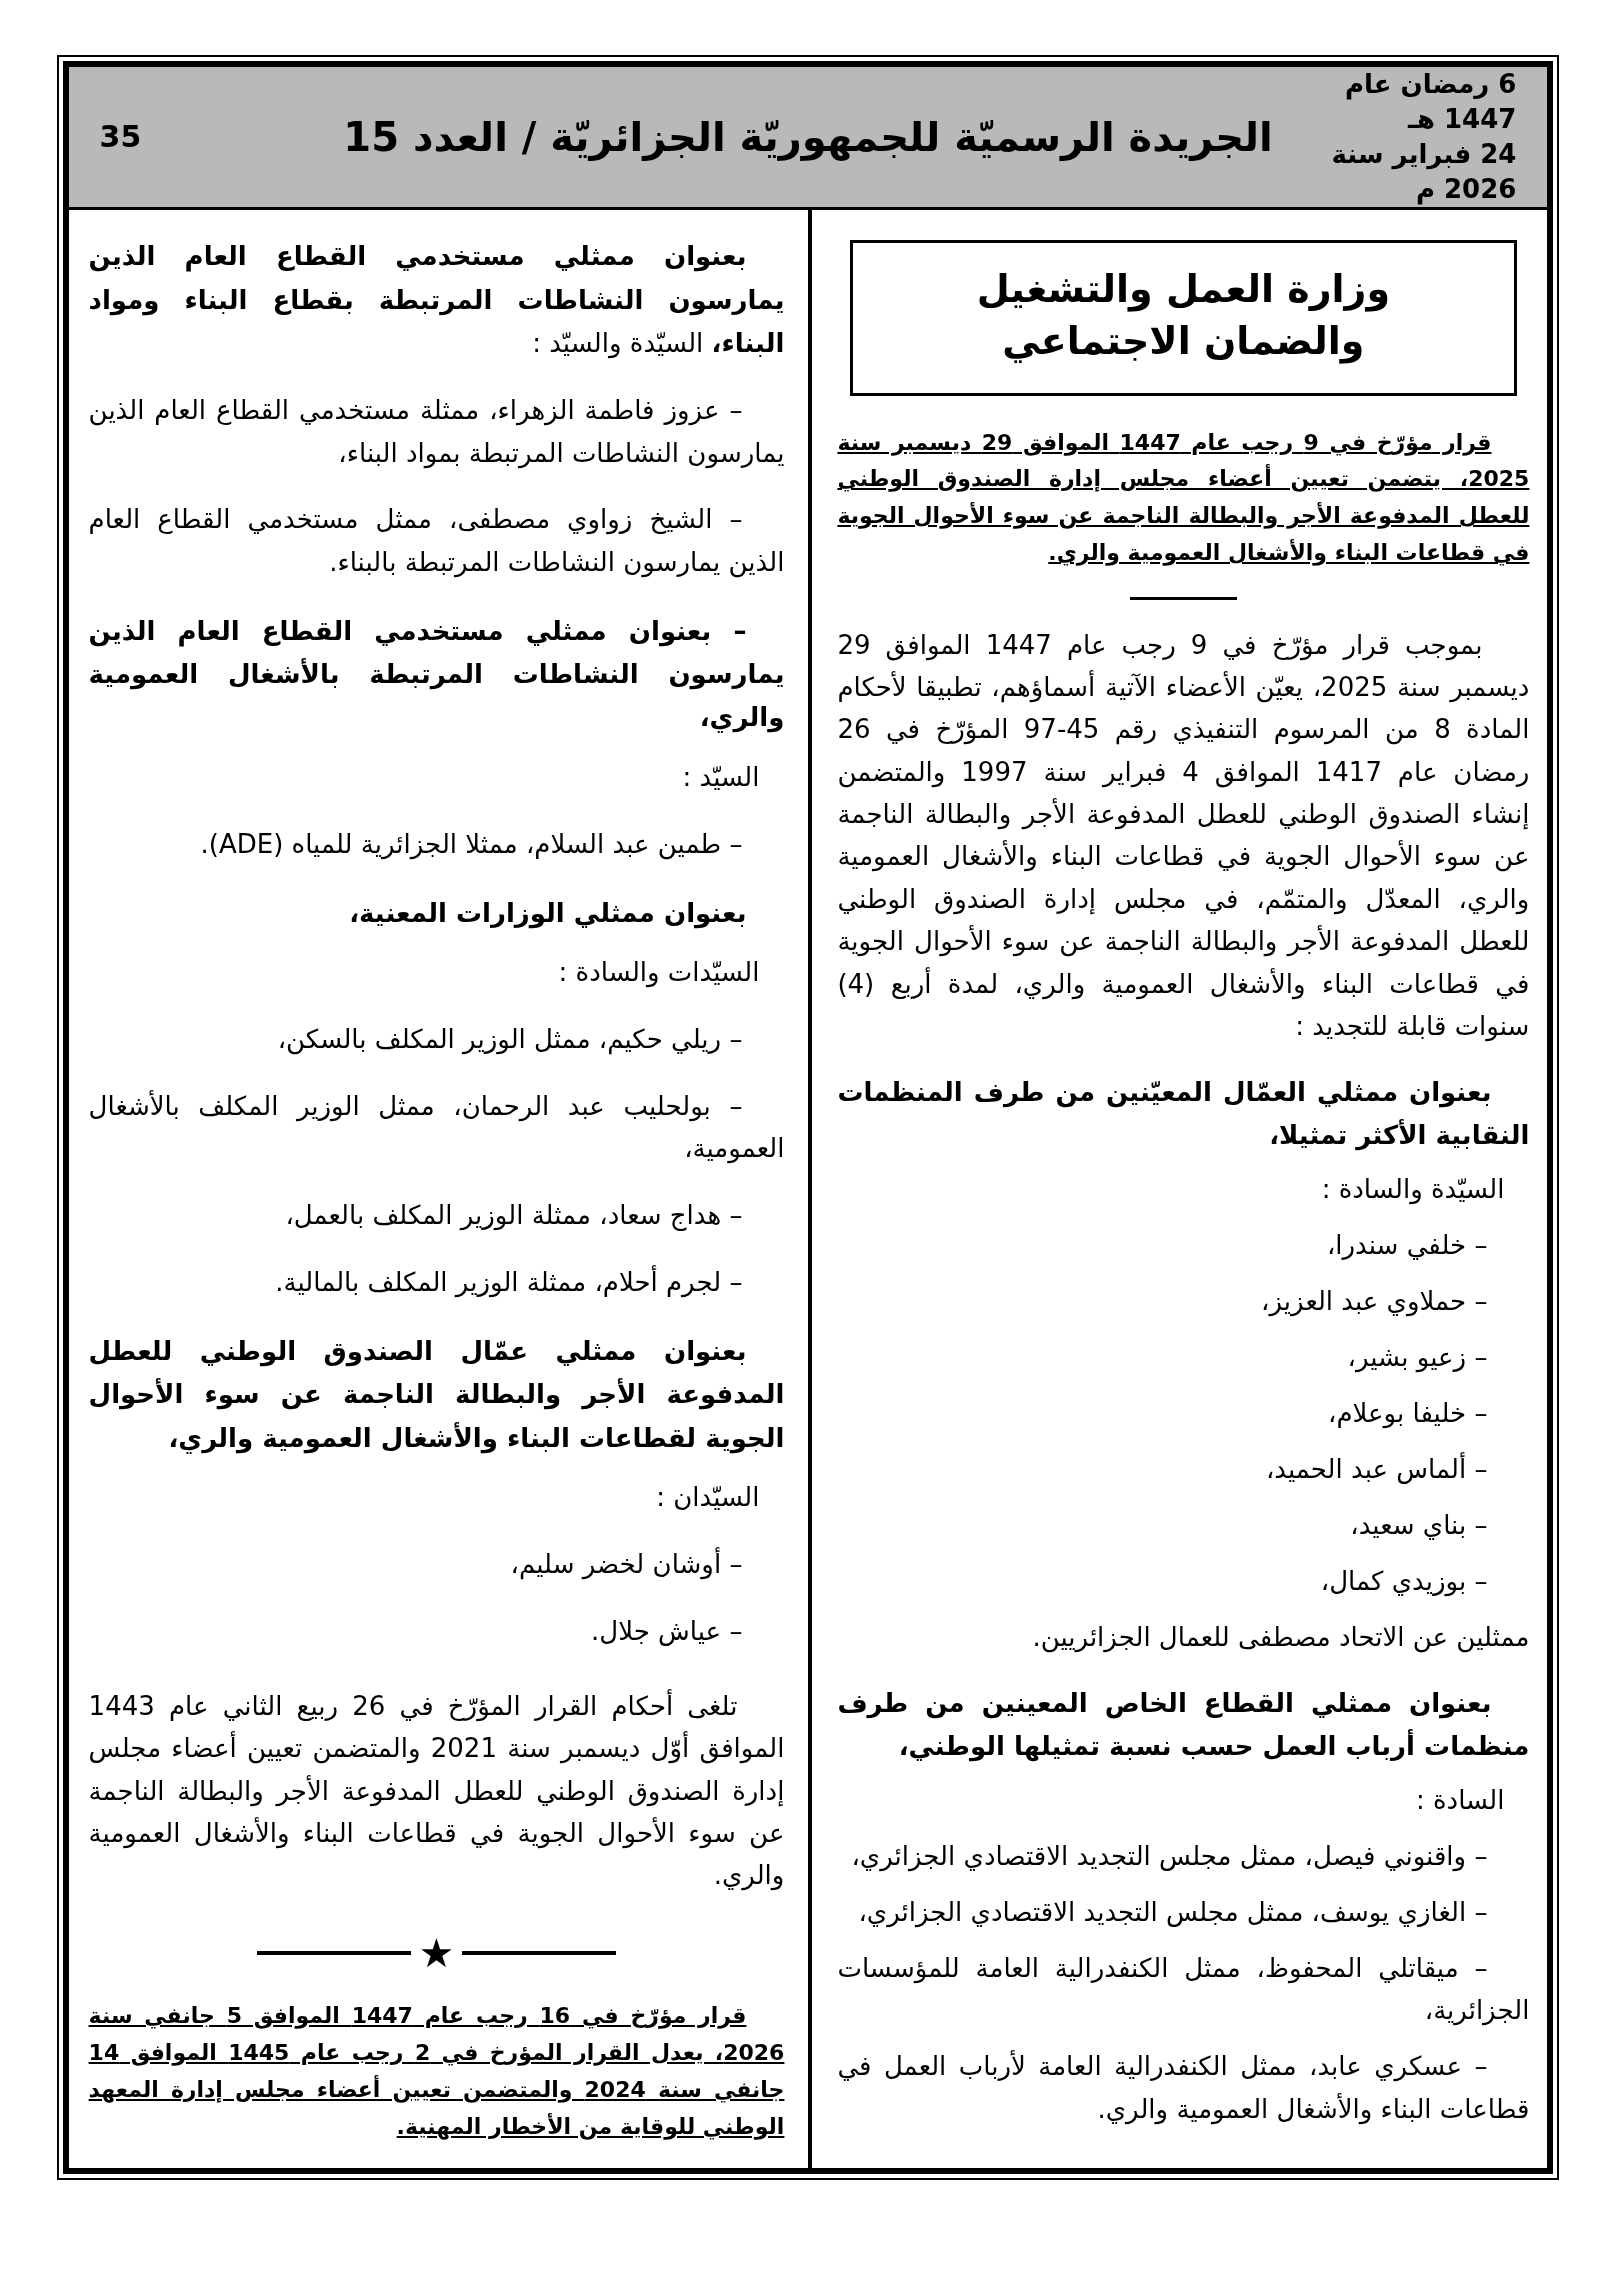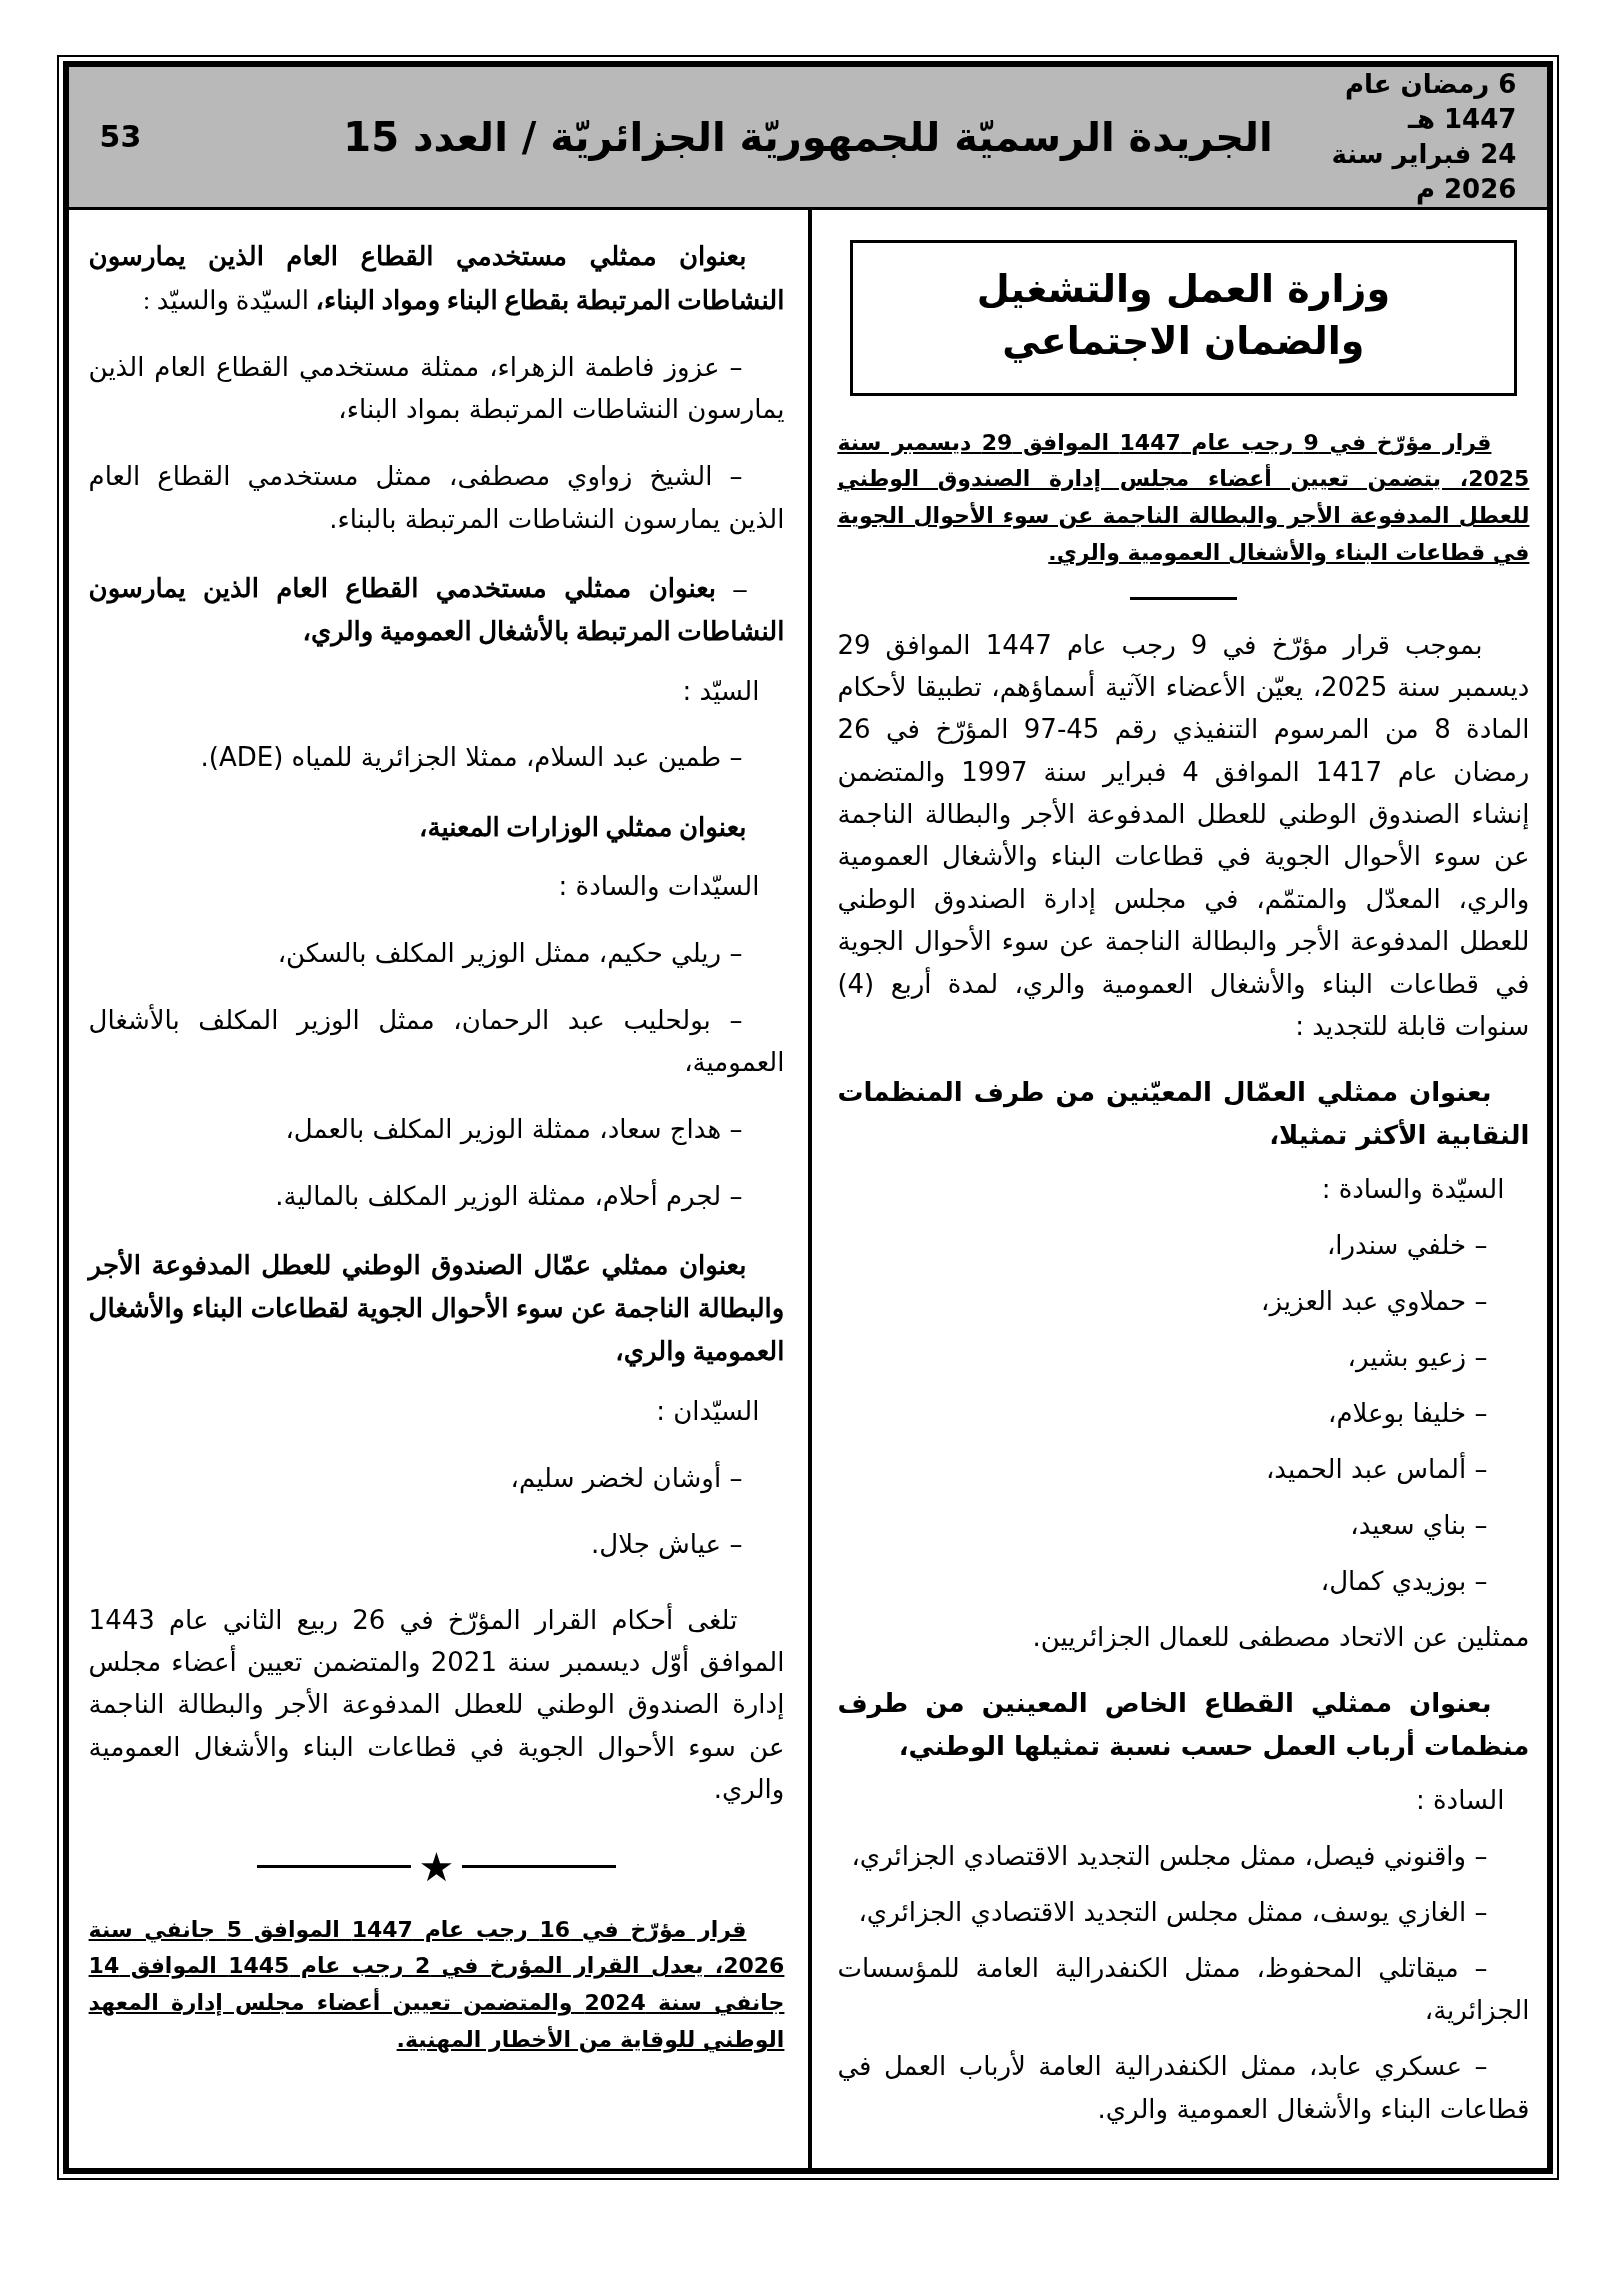--- a/index.html
+++ b/index.html
@@ -39,40 +39,40 @@
   .rule-short{width:107px;height:2.7px;background:#000;margin:25px auto 23.5px;}
   .body-par{text-indent:47px;}
   .no-indent{text-indent:0;}
   .sec-heading{font-weight:bold;font-size:26px;line-height:1.66;text-indent:38px;margin:23.5px 0 11px;}
   .sec-heading .reg{font-weight:normal;font-size:26px;}
   .salute{text-indent:25px;margin:11px 0 9px;}
   .item{text-indent:42px;}
   .col-right .name-item{margin:10px 0;}
   .col-right .item{margin:13.6px 0;}
   .col-left .item{margin:24.4px 0;}
-  .col-left .sec-heading{margin:27px 0 14.5px;font-family:Liberation Serif, serif;}
+  .col-left .sec-heading{margin:27px 0 14.5px;}
   .col-left .salute{margin:16.3px 0 11px;}
   .repeal{margin-top:33px;}
   .star-divider{display:flex;align-items:center;justify-content:center;margin:42px 0 31px;}
   .star-divider .line{width:154px;height:3.6px;background:#000;}
   .star-divider .star{font-size:40px;line-height:0.7;margin:0 7.2px;}
 </style>
 </head>
 <body>
 
 <div class="frame-outer">
   <div class="frame-inner">
 
     <div class="header-band">
       <div class="dates">
         <div>6 رمضان عام 1447 هـ</div>
         <div>24 فبراير سنة 2026 م</div>
       </div>
       <div class="j-title">الجريدة الرسميّة للجمهوريّة الجزائريّة / العدد 15</div>
-      <div class="page-no">53</div>
+      <div class="page-no">35</div>
     </div>
 
     <div class="content">
 
       <div class="col col-right">
         <div class="ministry-box">
           <div>وزارة العمل والتشغيل</div>
           <div>والضمان الاجتماعي</div>
         </div>
 

